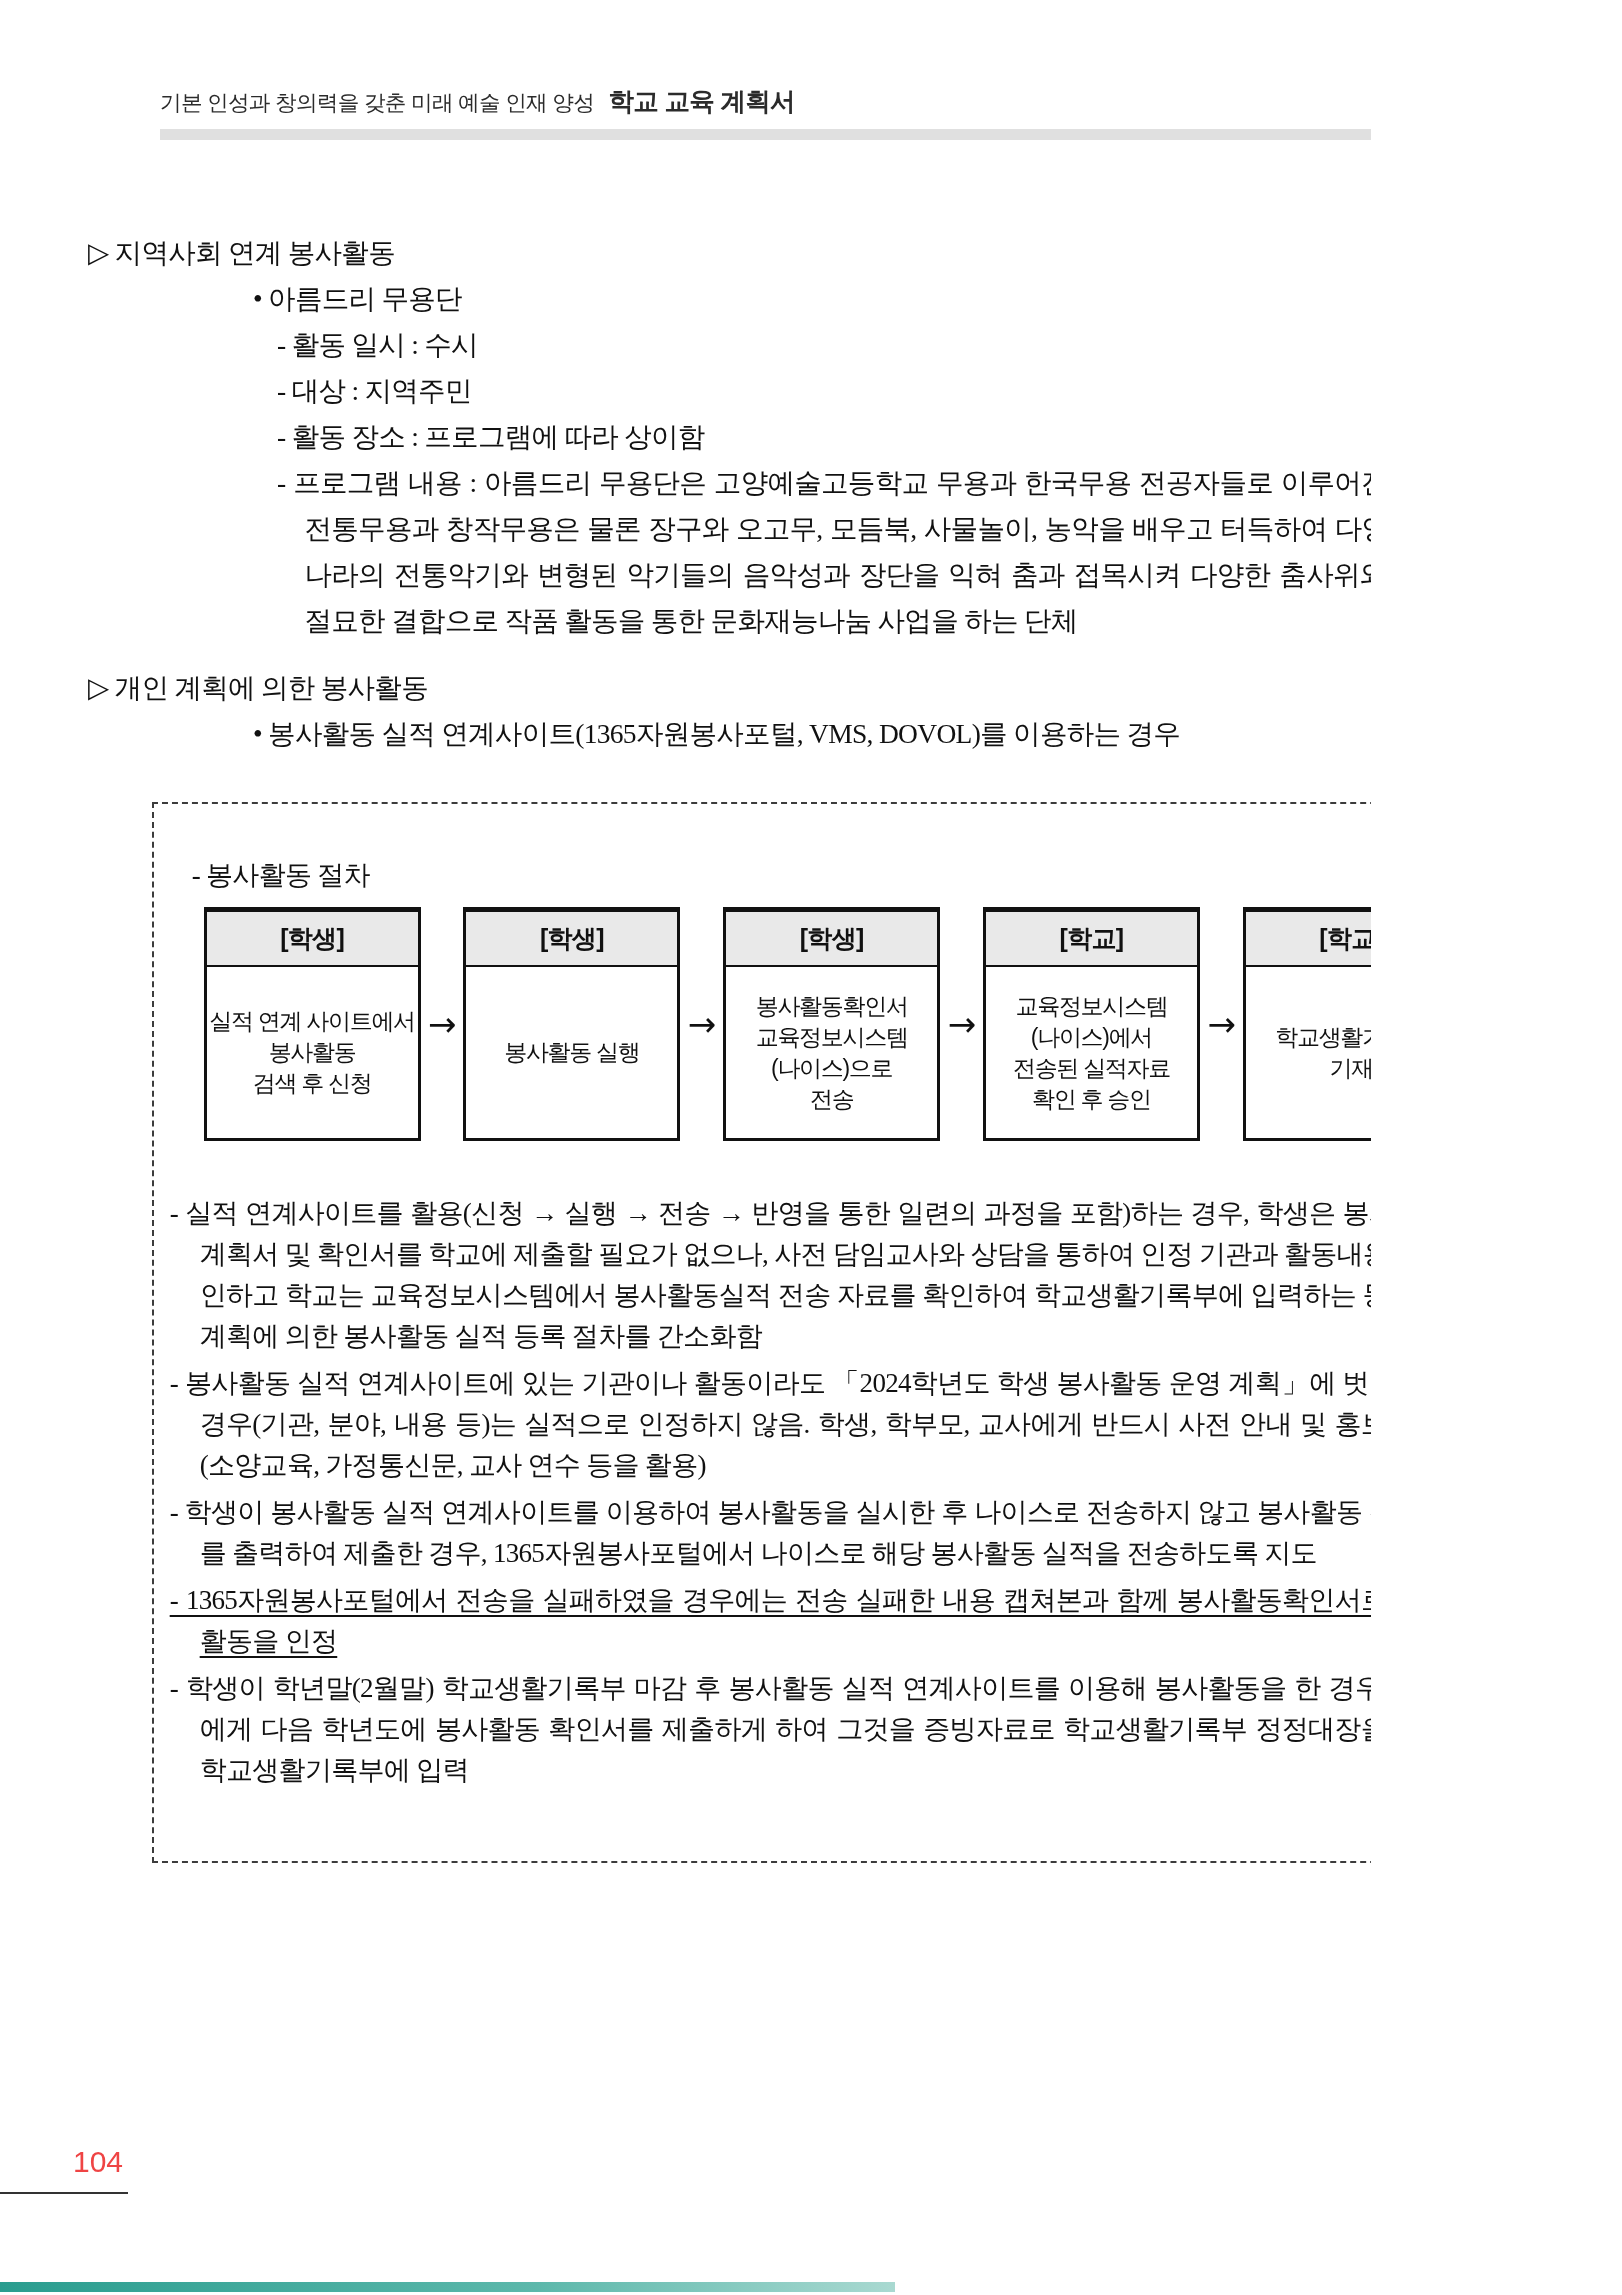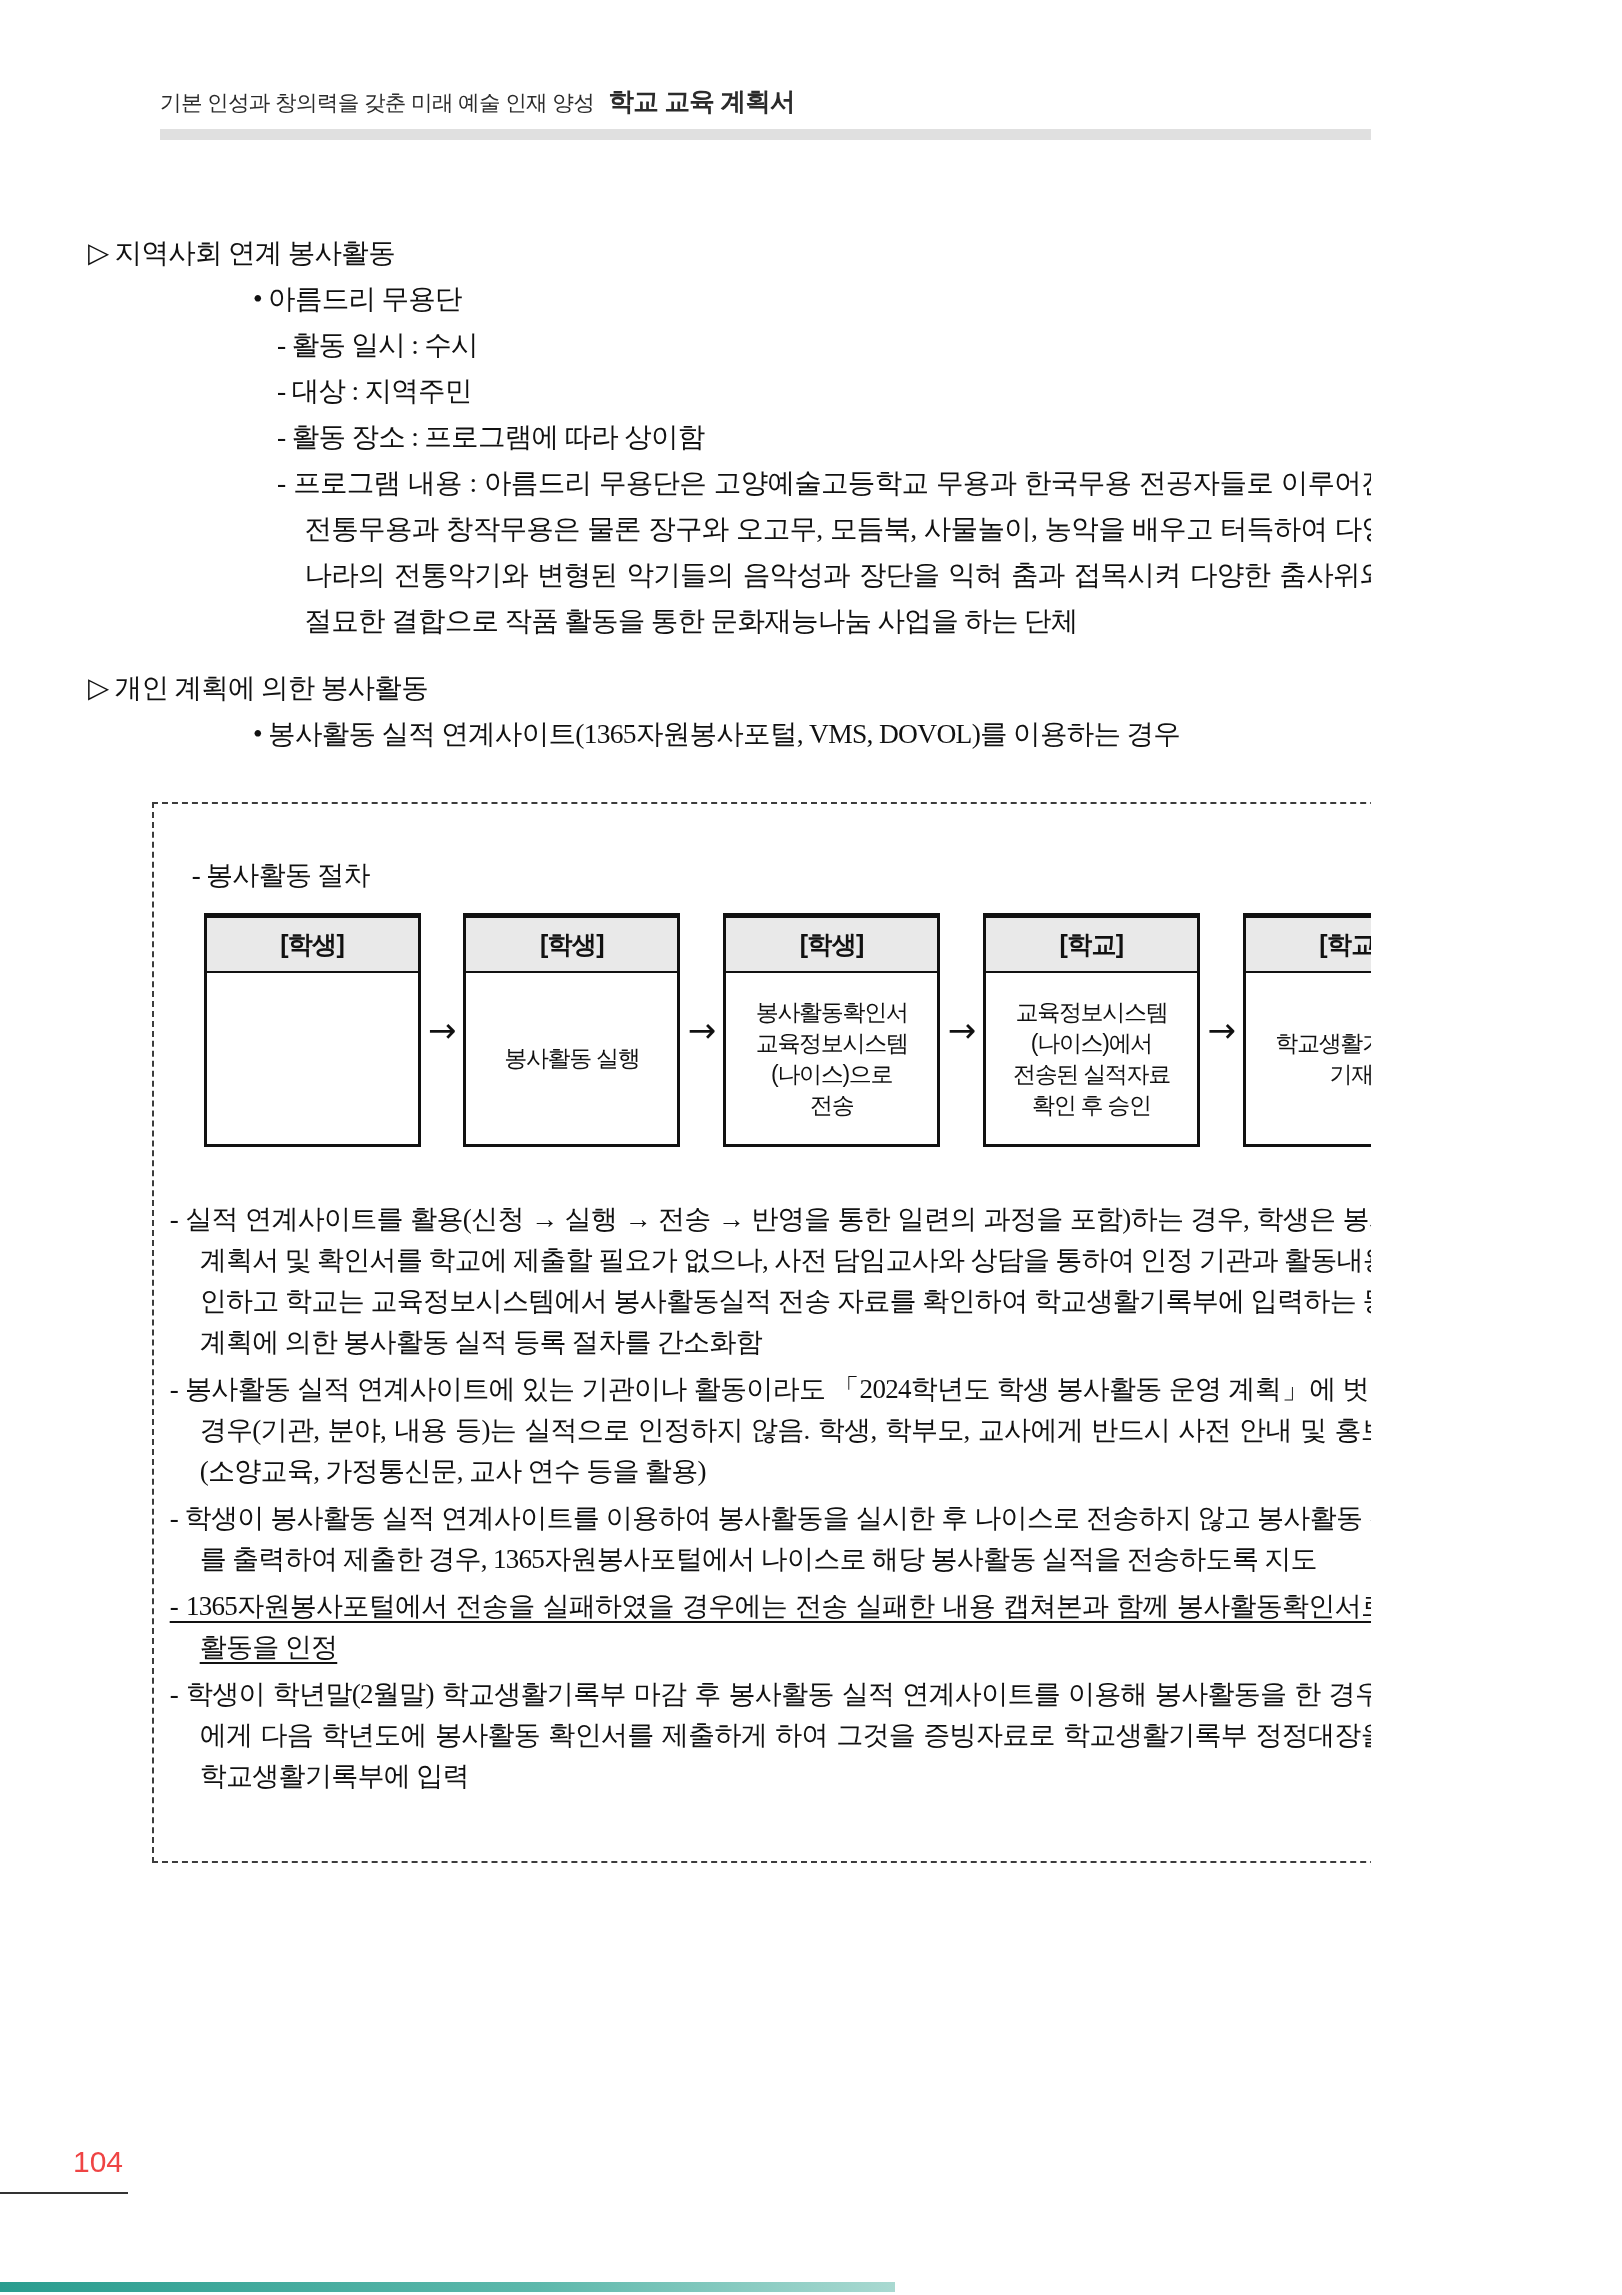--- a/index.html
+++ b/index.html
@@ -44,21 +44,21 @@
     position:absolute; left:152px; top:802px;
     width:1324px; height:1061px;
     border:2px dashed #3c3c3c;
     padding:51px 14.4px 0 15.7px;
     font-size:27px; line-height:41px; letter-spacing:-0.7px;
   }
   .proc-label { margin-left:22px; font-size:27px; }
 
   
   .flow {
-    margin-top:17px; margin-left:34px;
+    margin-top:11px; margin-left:34px;
     display:flex; align-items:stretch;
     font-family:"Liberation Sans","DejaVu Sans",sans-serif;
   }
   .step {
     width:217px; height:234px;
     border:3.9px solid #111; border-top-width:5.9px;
     background:#ffffff;
     display:flex; flex-direction:column;
   }
   .step-role {
@@ -122,20 +122,23 @@
     <div class="h-tri">▷ 개인 계획에 의한 봉사활동</div>
     <div class="bullet">• 봉사활동 실적 연계사이트(1365자원봉사포털, VMS, DOVOL)를 이용하는 경우</div>
   </div>
 
   <div class="dash-box">
     <div class="proc-label">- 봉사활동 절차</div>
 
     <div class="flow">
       <div class="step">
         <div class="step-role">[학생]</div>
+        <div class="step-body">실적 연계 사이트에서
+봉사활동
+검색 후 신청</div>
       </div>
       <div class="arrow-cell">→</div>
       <div class="step">
         <div class="step-role">[학생]</div>
         <div class="step-body">봉사활동 실행</div>
       </div>
       <div class="arrow-cell">→</div>
       <div class="step">
         <div class="step-role">[학생]</div>
         <div class="step-body">봉사활동확인서

